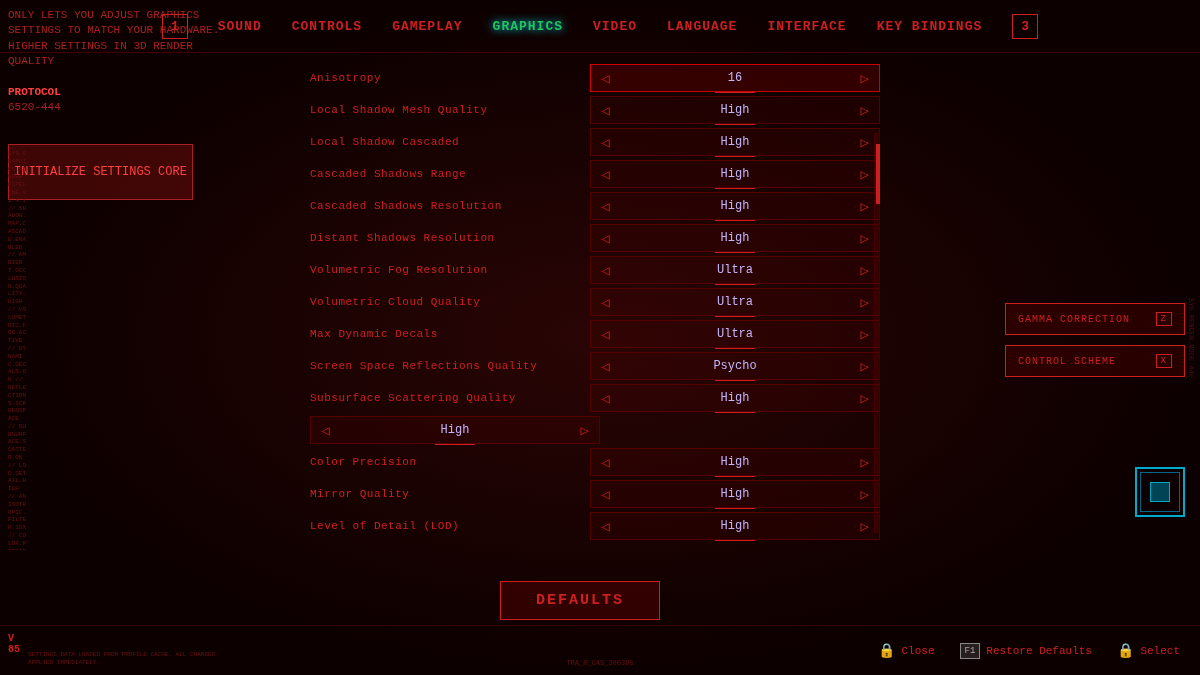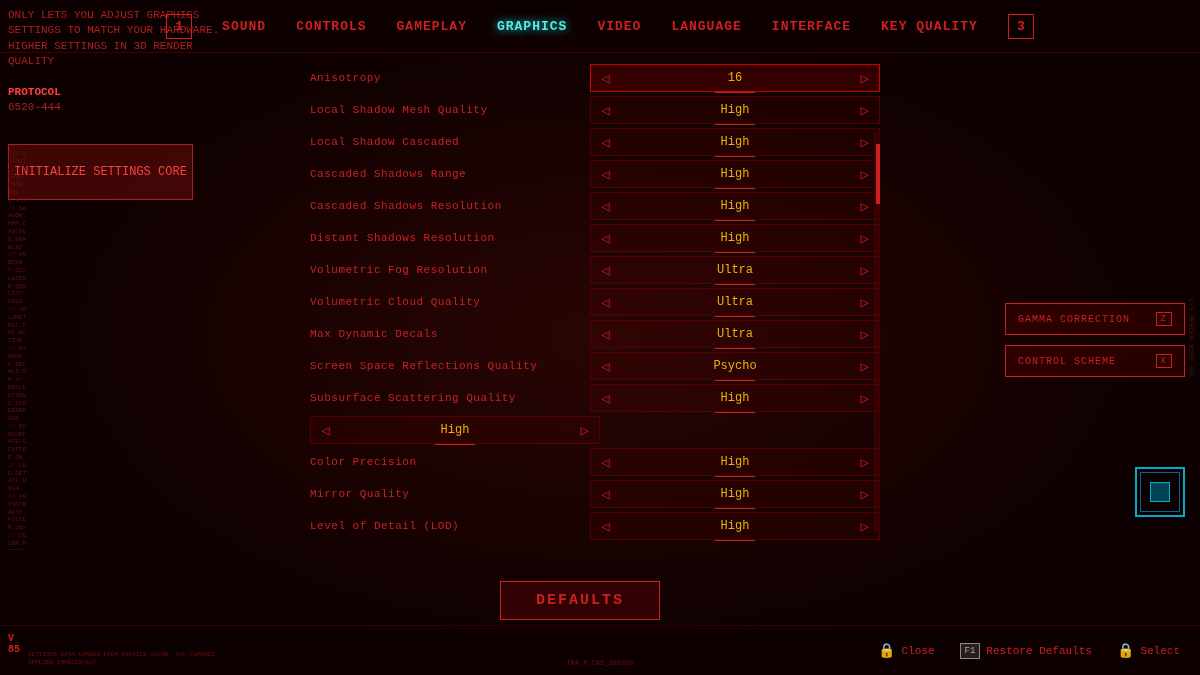--- a/index.html
+++ b/index.html
@@ -105,21 +105,21 @@
 
     .nav-tab {
       font-size: 13px;
       color: #cc2020;
       letter-spacing: 1px;
       cursor: pointer;
       font-weight: bold;
     }
 
     .nav-tab.active {
-      color: #5eead4;
+      color: #22c55e;
       text-shadow: 0 0 8px #00e5ff;
     }
 
     
     .main-content {
       position: absolute;
       top: 53px;
       left: 230px;
       right: 0;
       bottom: 0;
@@ -168,21 +168,21 @@
       font-size: 14px;
       padding: 0 10px;
       cursor: pointer;
       flex-shrink: 0;
     }
 
     .setting-value {
       flex: 1;
       text-align: center;
       font-size: 12px;
-      color: #eab308;
+      color: #c4b5fd;
       position: relative;
     }
 
     .setting-value::after {
       content: '';
       position: absolute;
       bottom: -8px;
       left: 50%;
       transform: translateX(-50%);
       width: 40px;
@@ -381,21 +381,21 @@
 <div class="header">
   <div class="nav-tabs">
     <div class="nav-badge-num">1</div>
     <div class="nav-tab">SOUND</div>
     <div class="nav-tab">CONTROLS</div>
     <div class="nav-tab">GAMEPLAY</div>
     <div class="nav-tab active">GRAPHICS</div>
     <div class="nav-tab">VIDEO</div>
     <div class="nav-tab">LANGUAGE</div>
     <div class="nav-tab">INTERFACE</div>
-    <div class="nav-tab">KEY QUALITY</div>
+    <div class="nav-tab">KEY BINDINGS</div>
     <div class="nav-badge-num">3</div>
   </div>
 </div>
 
 <div class="main-content">
   <div class="settings-panel">
 
     <div id="settings-list">
         <div class="setting-row">
           <div class="setting-label">Anisotropy</div>

